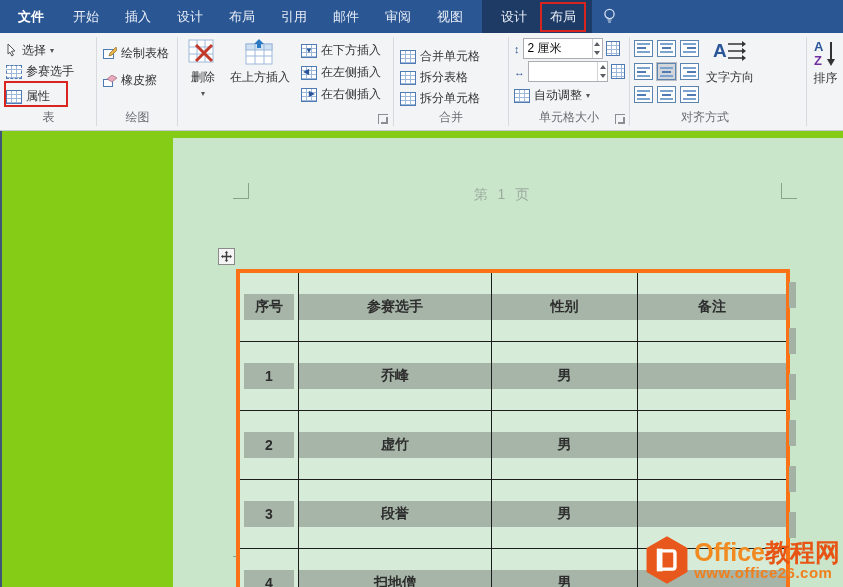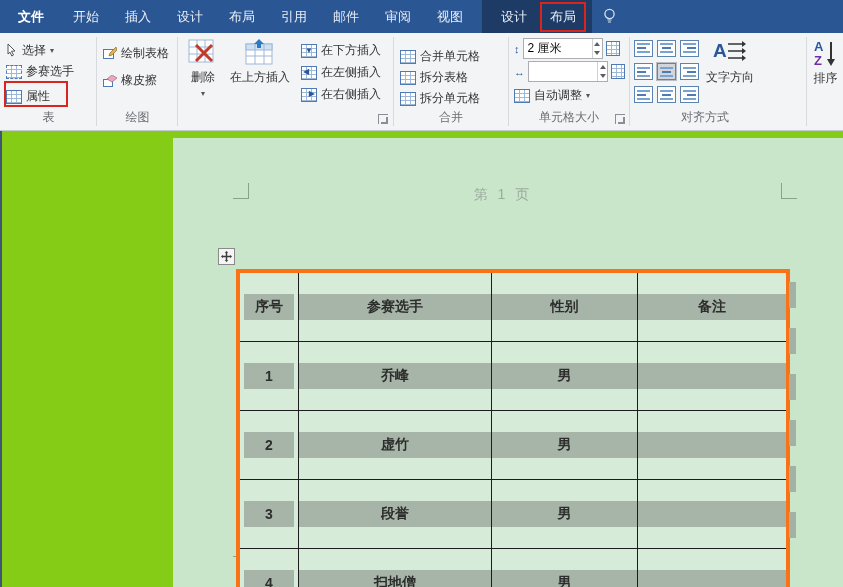--- a/index.html
+++ b/index.html
@@ -436,16 +436,29 @@
       </tbody>
         </table>
 
       <div class="bleed" style="top:144px;"></div>
       <div class="bleed" style="top:190px;"></div>
       <div class="bleed" style="top:236px;"></div>
       <div class="bleed" style="top:282px;"></div>
       <div class="bleed" style="top:328px;"></div>
       <div class="bleed" style="top:374px;"></div>
 
+      <div class="wm">
+        <svg width="46" height="50" viewBox="0 0 40 44">
+          <polygon points="20,1 38,11.5 38,32.5 20,43 2,32.5 2,11.5" fill="#e8581c"></polygon>
+          <rect x="11" y="12" width="5" height="20" fill="#fff"></rect>
+          <path d="M14 14 h11 a2 2 0 0 1 2 2 v12 a2 2 0 0 1 -2 2 h-11 z" fill="none" stroke="#fff" stroke-width="3"></path>
+        </svg>
+        <span class="wm-text">
+          <span class="wm-row1">
+            <span class="wm-brand">Office</span><span class="wm-suffix">教程网</span>
+          </span>
+          <span class="wm-url">www.office26.com</span>
+        </span>
+      </div>
 
     </div>
   </div>
 </div>
 
 </body></html>

